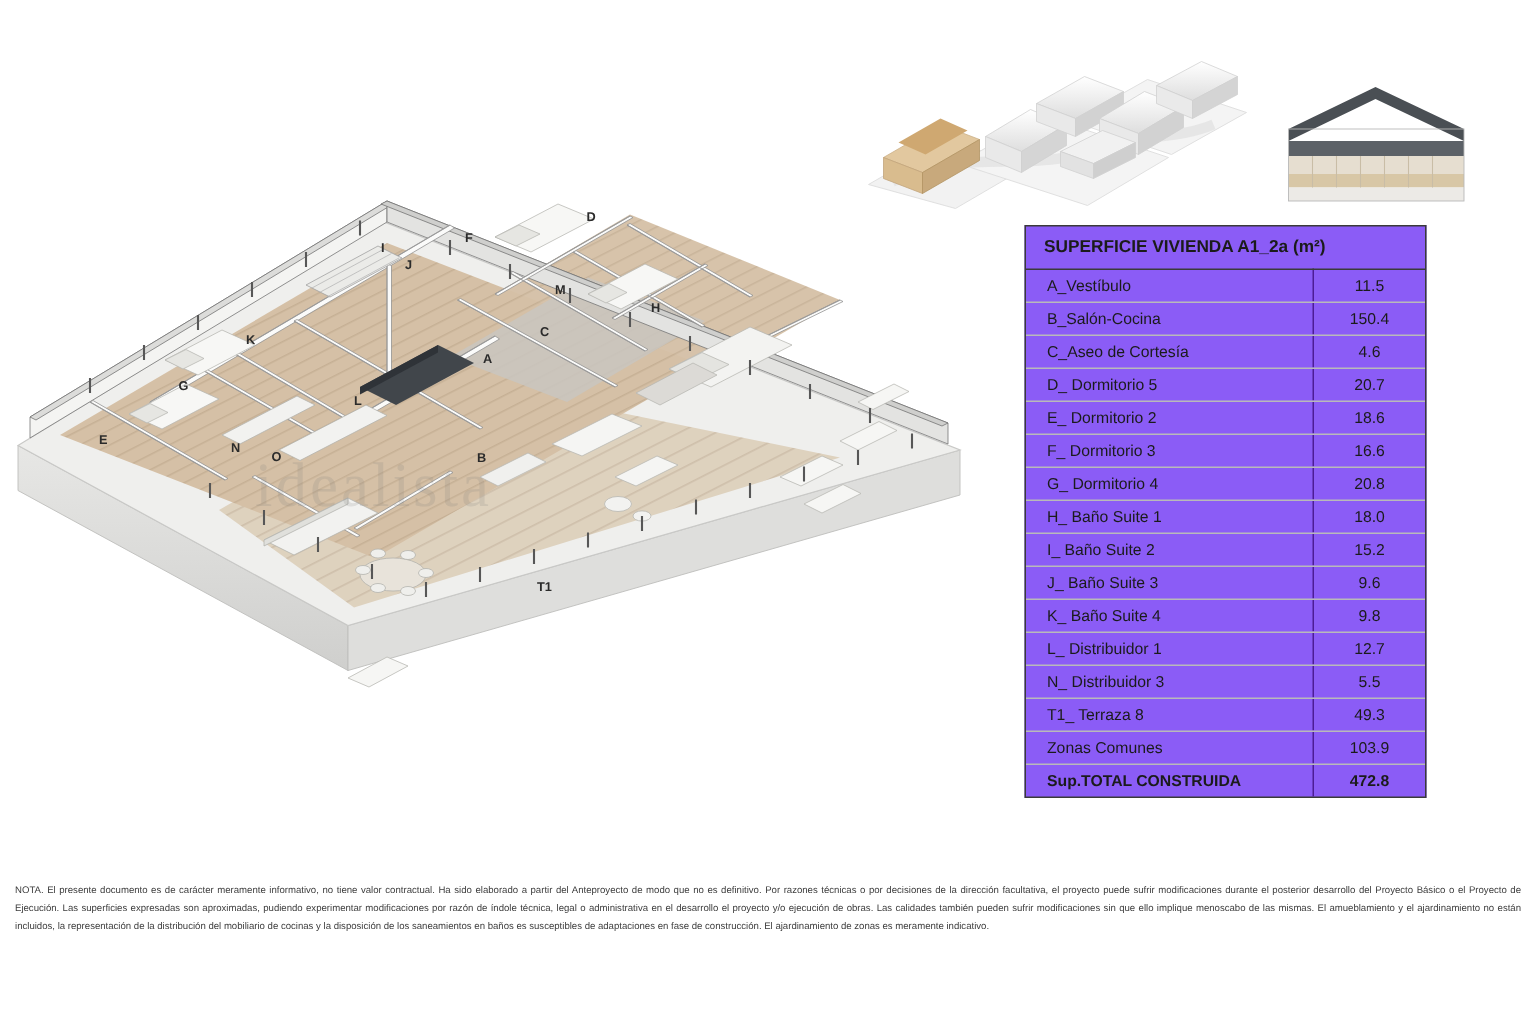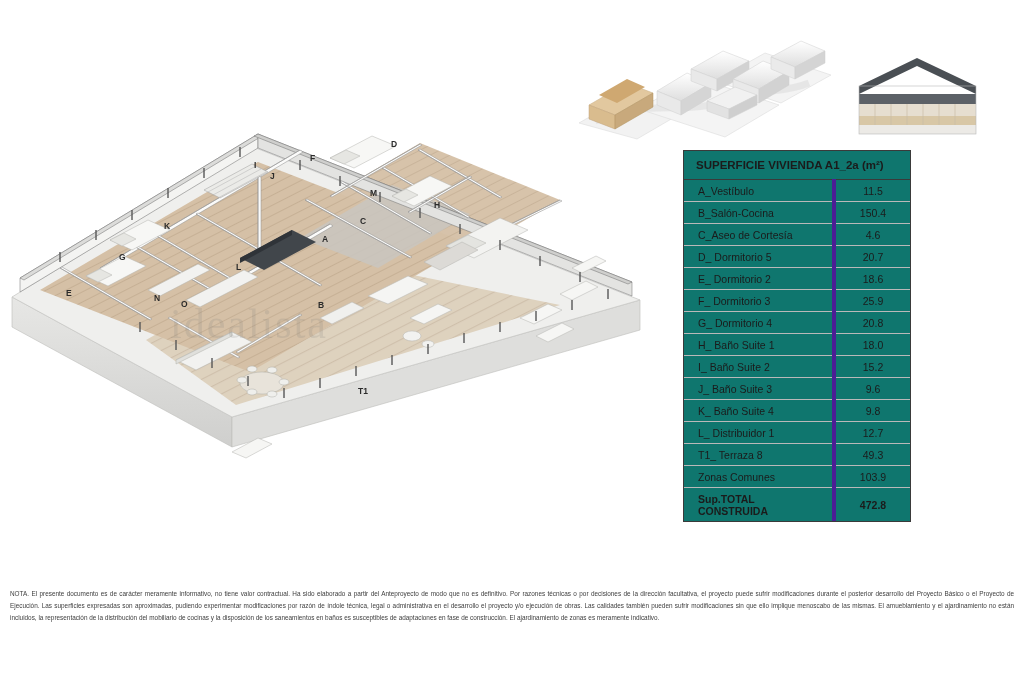--- a/index.html
+++ b/index.html
@@ -60,23 +60,23 @@
     top: 48px;
     width: 125px;
     height: 92px;
   }
 
   
   .table-wrap {
     position: absolute;
     left: 683px;
     top: 150px;
-    width: 228px;
+    width: 268px;
     border: 1px solid #3a3a3a;
-    background: #0f766e;
+    background: #8b5cf6;
     box-sizing: border-box;
   }
   table.sup {
     border-collapse: collapse;
     width: 100%;
     font-size: 10.5px;
     color: #1b1b1b;
   }
   table.sup th {
     text-align: left;
@@ -86,21 +86,21 @@
     border-bottom: 1px solid #3a3a3a;
   }
   table.sup td {
     padding: 4.5px 6px 4.5px 14px;
     border-bottom: 1px solid #b9b9b9;
     vertical-align: middle;
   }
   table.sup td.val {
     text-align: center;
     width: 62px;
-    border-left: 4px solid #4c1d95;
+    border-left: 1px solid #4c1d95;
     padding-left: 6px;
     padding-right: 6px;
   }
   table.sup tr.total td {
     font-weight: bold;
     border-bottom: none;
     margin-top: 20px;
   }
   table.sup tr:last-child td { border-bottom: none; }
 
@@ -402,21 +402,21 @@
       <tr>
         <td>D_ Dormitorio 5</td>
         <td class="val">20.7</td>
       </tr>
       <tr>
         <td>E_ Dormitorio 2</td>
         <td class="val">18.6</td>
       </tr>
       <tr>
         <td>F_ Dormitorio 3</td>
-        <td class="val">25.9</td>
+        <td class="val">16.6</td>
       </tr>
       <tr>
         <td>G_ Dormitorio 4</td>
         <td class="val">20.8</td>
       </tr>
       <tr>
         <td>H_ Baño Suite 1</td>
         <td class="val">18.0</td>
       </tr>
       <tr>
@@ -427,20 +427,24 @@
         <td>J_ Baño Suite 3</td>
         <td class="val">9.6</td>
       </tr>
       <tr>
         <td>K_ Baño Suite 4</td>
         <td class="val">9.8</td>
       </tr>
       <tr>
         <td>L_ Distribuidor 1</td>
         <td class="val">12.7</td>
+      </tr>
+      <tr>
+        <td>N_ Distribuidor 3</td>
+        <td class="val">5.5</td>
       </tr>
       <tr>
         <td>T1_ Terraza 8</td>
         <td class="val">49.3</td>
       </tr>
       <tr>
         <td>Zonas Comunes</td>
         <td class="val">103.9</td>
       </tr>
       <tr class="total">

